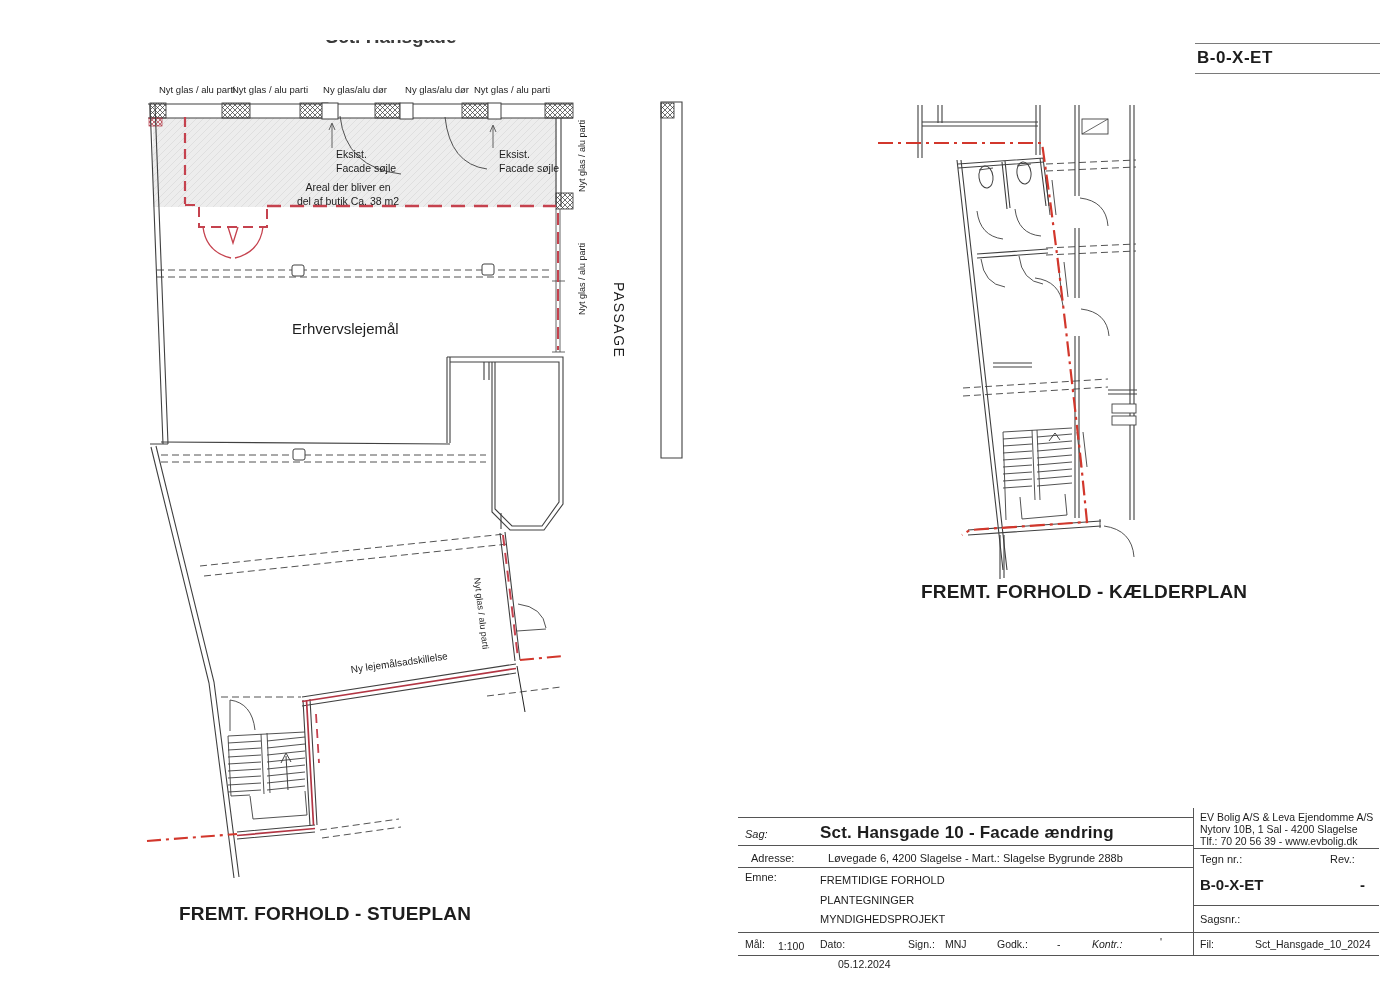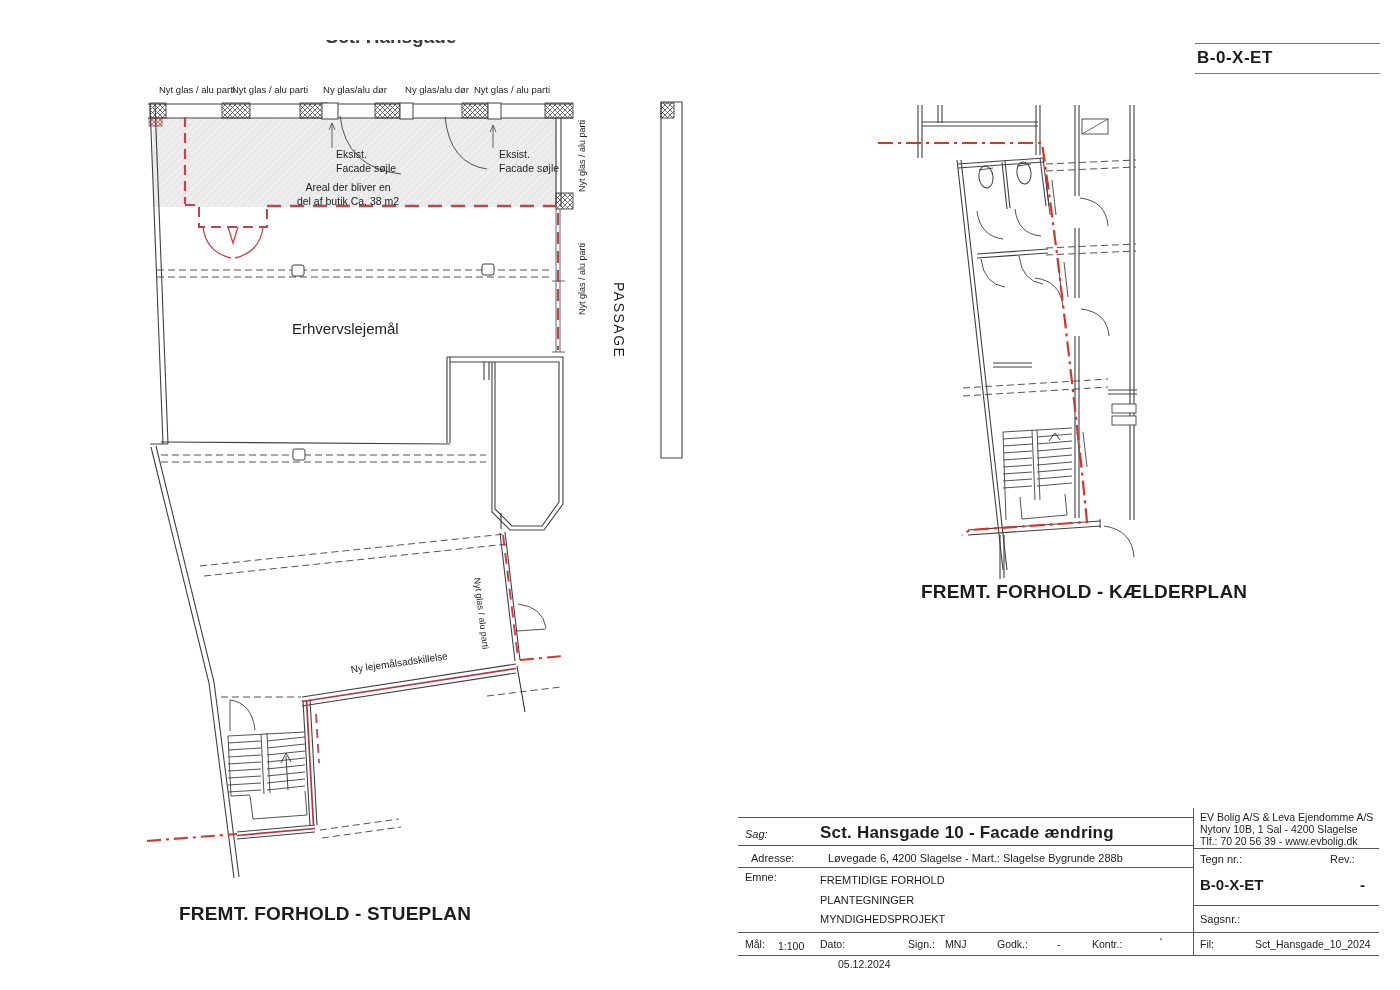--- a/index.html
+++ b/index.html
@@ -232,19 +232,19 @@
     <div class="abs" style="left:82px;top:105px;">MYNDIGHEDSPROJEKT</div>
 
     <div class="abs comp" style="left:7px;top:130px;">Mål:</div>
     <div class="abs comp" style="left:40px;top:116px;margin-top:16px;">1:100</div>
     <div class="abs comp" style="left:82px;top:130px;">Dato:</div>
     <div class="abs comp" style="left:100px;top:130px;margin-top:20px;">05.12.2024</div>
     <div class="abs comp" style="left:170px;top:130px;">Sign.:</div>
     <div class="abs comp" style="left:207px;top:130px;">MNJ</div>
     <div class="abs comp" style="left:259px;top:130px;">Godk.:</div>
     <div class="abs comp" style="left:319px;top:130px;">-</div>
-    <div class="abs comp" style="left:354px;top:130px;">Kontr.:</div>
+    <div class="abs comp" style="left:354px;top:130px;font-style:italic;">Kontr.:</div>
     <div class="abs comp" style="left:422px;top:128px;">'</div>
     <div class="abs comp" style="left:462px;top:130px;">Fil:</div>
     <div class="abs comp" style="left:517px;top:130px;">Sct_Hansgade_10_2024</div>
   </div>
 
 </div>
 
 </body></html>

